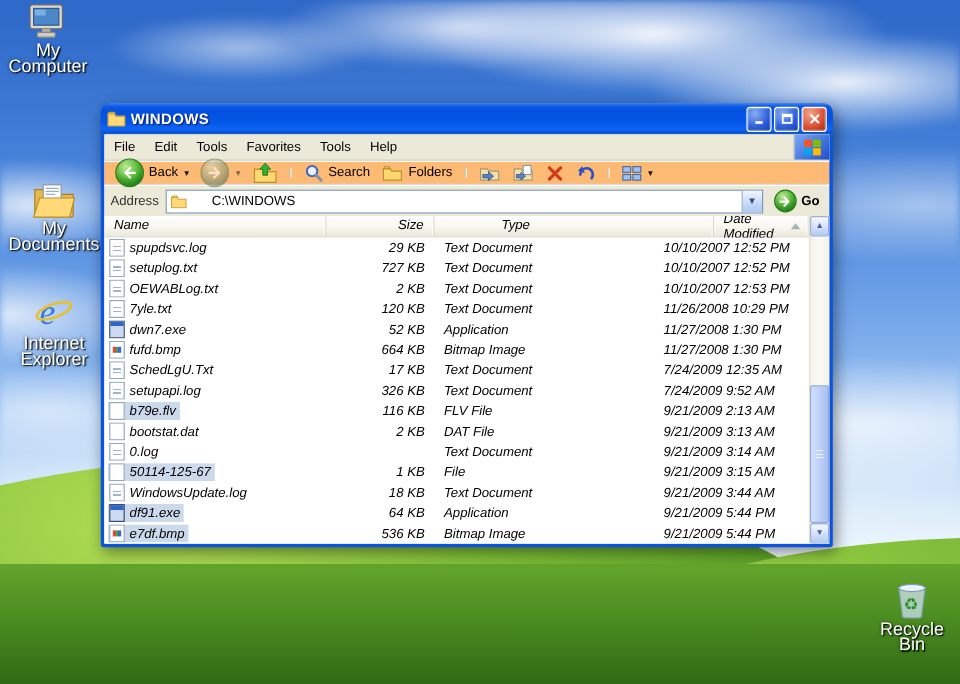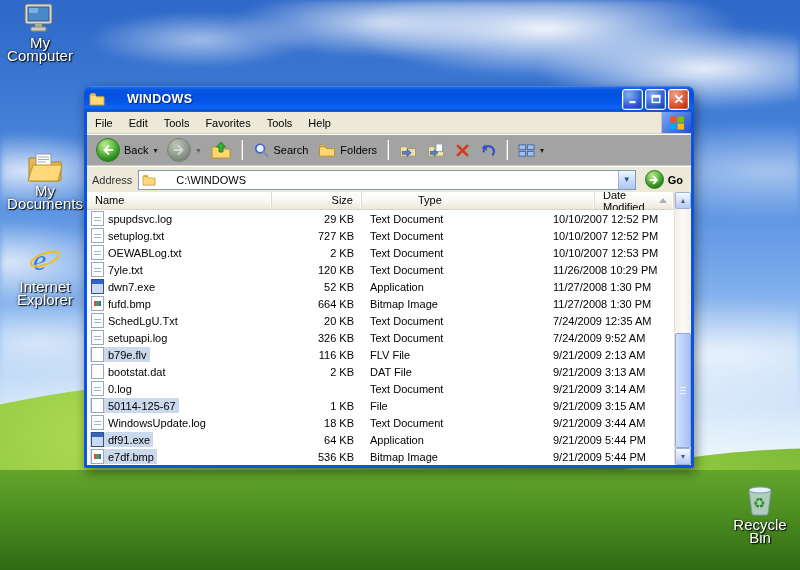--- a/index.html
+++ b/index.html
@@ -38,43 +38,43 @@
 .di-mycomputer { left: 2px; top: 2px; }
 .di-network    { left: 7px; top: 78px; }
 .di-mydocs     { left: 7px; top: 152px; }
 .di-ie         { left: 7px; top: 242px; }
 .di-recycle    { left: 722px; top: 482px; }
 
 
 .window { position: absolute; left: 84px; top: 86px; width: 610px;
   background: #0a54e0; border-radius: 8px 8px 2px 2px;
   box-shadow: 2px 4px 12px rgba(0,0,0,.45); }
-.titlebar { height: 26px; border-radius: 8px 8px 0 0; display: flex; align-items: center; padding: 0 5px; gap: 22px;
+.titlebar { height: 26px; border-radius: 8px 8px 0 0; display: flex; align-items: center; padding: 0 5px; gap: 4px;
   background: linear-gradient(180deg,#4a90f4 0%, #1b66ea 6%, #0a56e2 14%, #0351df 30%, #0556e8 62%, #0d64f4 80%, #0a60ee 88%, #0752d2 94%, #2a64b5 100%); }
 .titlebar .t-text { color: #fff; font-weight: bold; font-size: 12.5px; letter-spacing: .3px;
   text-shadow: 1px 1px 1px #0a2064; flex: 1; }
 .t-btns { display: flex; gap: 2px; }
 .wbtn { width: 21px; height: 21px; border-radius: 3px; border: 1px solid #fff;
   display: flex; align-items: center; justify-content: center;
   box-shadow: inset 0 0 0 1px rgba(255,255,255,.25); }
 .wbtn.blue { background: radial-gradient(circle at 32% 25%, #86aef2, #2a5ad8 62%, #16389f); }
 .wbtn.red  { background: radial-gradient(circle at 32% 25%, #f2a58c, #dd4f32 58%, #9c260e); }
 
 .client { margin: 0 3px 3px; background: #ece9d8; }
 
 
 .menubar { display: flex; align-items: stretch; height: 22px; background: #ece9d8;
   border-bottom: 1px solid #d4d0c0; }
 .mitem { display: flex; align-items: center; padding: 0 8px; color: #000; }
 .xplogo { margin-left: auto; width: 30px; display: flex; align-items: center; justify-content: center;
   background: linear-gradient(135deg,#7aa8f8,#1e50c8); border-left: 1px solid #c8c5ba; }
 
 
-.toolbar { display: flex; align-items: center; gap: 2px; padding: 3px 5px; height: 32px;
-  background: #a3a3a3; border-top: 1px solid #fff; border-bottom: 1px solid #d4d0c0; }
+.toolbar { display: flex; align-items: center; gap: 2px; padding: 3px 5px; height: 20px;
+  background: #fdba74; border-top: 1px solid #fff; border-bottom: 1px solid #d4d0c0; }
 .tbtn { display: flex; align-items: center; gap: 4px; padding: 2px 4px; border-radius: 3px; color: #000; }
 .gcirc { width: 24px; height: 24px; border-radius: 50%; flex: 0 0 24px;
   display: flex; align-items: center; justify-content: center;
   background: radial-gradient(circle at 35% 28%, #bfe896, #5abd3a 48%, #1f8f1f 85%);
   border: 1px solid #2a7a1c; box-shadow: inset 0 -4px 5px rgba(0,60,0,.25); }
 .gcirc.small { width: 19px; height: 19px; flex: 0 0 19px; }
 .disabled { filter: grayscale(.75) opacity(.55); }
 .drop { font-size: 8px; color: #202020; margin-left: 1px; }
 .sep { width: 2px; align-self: stretch; margin: 2px 4px;
   border-left: 1px solid #c6c3b6; border-right: 1px solid #ffffff; }
@@ -87,21 +87,21 @@
   background: #fff; border: 1px solid #7f9db9; padding-left: 3px; }
 .addr-value { flex: 1; color: #000; }
 .addr-drop { width: 17px; height: 18px; display: flex; align-items: center; justify-content: center;
   background: linear-gradient(180deg,#f2f7ff,#c6d8f8 60%,#aec6f2); border-left: 1px solid #9ab0d8;
   color: #34507c; font-size: 8px; }
 .gobox { display: flex; align-items: center; gap: 4px; padding: 0 3px; }
 .go-label { font-weight: bold; color: #000; }
 
 
 .listarea { display: flex; background: #fff; height: 273px; }
-.listmain { width: 587px; display: flex; flex-direction: column; overflow: hidden; }
+.listmain { width: 587px; display: flex; flex-direction: column; overflow: hidden; font-style: italic; }
 .lheader { display: flex; height: 18px; flex: 0 0 18px; color: #000;
   background: linear-gradient(180deg,#ffffff 0%, #f8f6ef 55%, #ebe8da 100%);
   border-bottom: 1px solid #d8d5c8; }
 .hcell { padding: 2px 6px 2px 8px; border-right: 1px solid #dedbce; box-shadow: inset -1px 0 0 #fff; }
 .h-name { width: 185px; }
 .h-size { width: 90px; text-align: right; padding-right: 8px; }
 .h-type { width: 185px; margin-left: 48px; }
 .h-date { flex: 1; display: flex; align-items: center; }
 .sortarrow { width: 0; height: 0; margin-left: 8px;
   border-left: 4px solid transparent; border-right: 4px solid transparent;
@@ -407,21 +407,21 @@
     <span class="c-type">Bitmap Image</span>
     <span class="c-date">11/27/2008 1:30 PM</span>
   </div>
               <div class="row">
     <span class="c-name">
       <span class="namebox">
         <span class="fi t-text"></span>
         <span class="fname">SchedLgU.Txt</span>
       </span>
     </span>
-    <span class="c-size">20 KB</span>
+    <span class="c-size">17 KB</span>
     <span class="c-type">Text Document</span>
     <span class="c-date">7/24/2009 12:35 AM</span>
   </div>
               <div class="row">
     <span class="c-name">
       <span class="namebox">
         <span class="fi t-text"></span>
         <span class="fname">setupapi.log</span>
       </span>
     </span>

